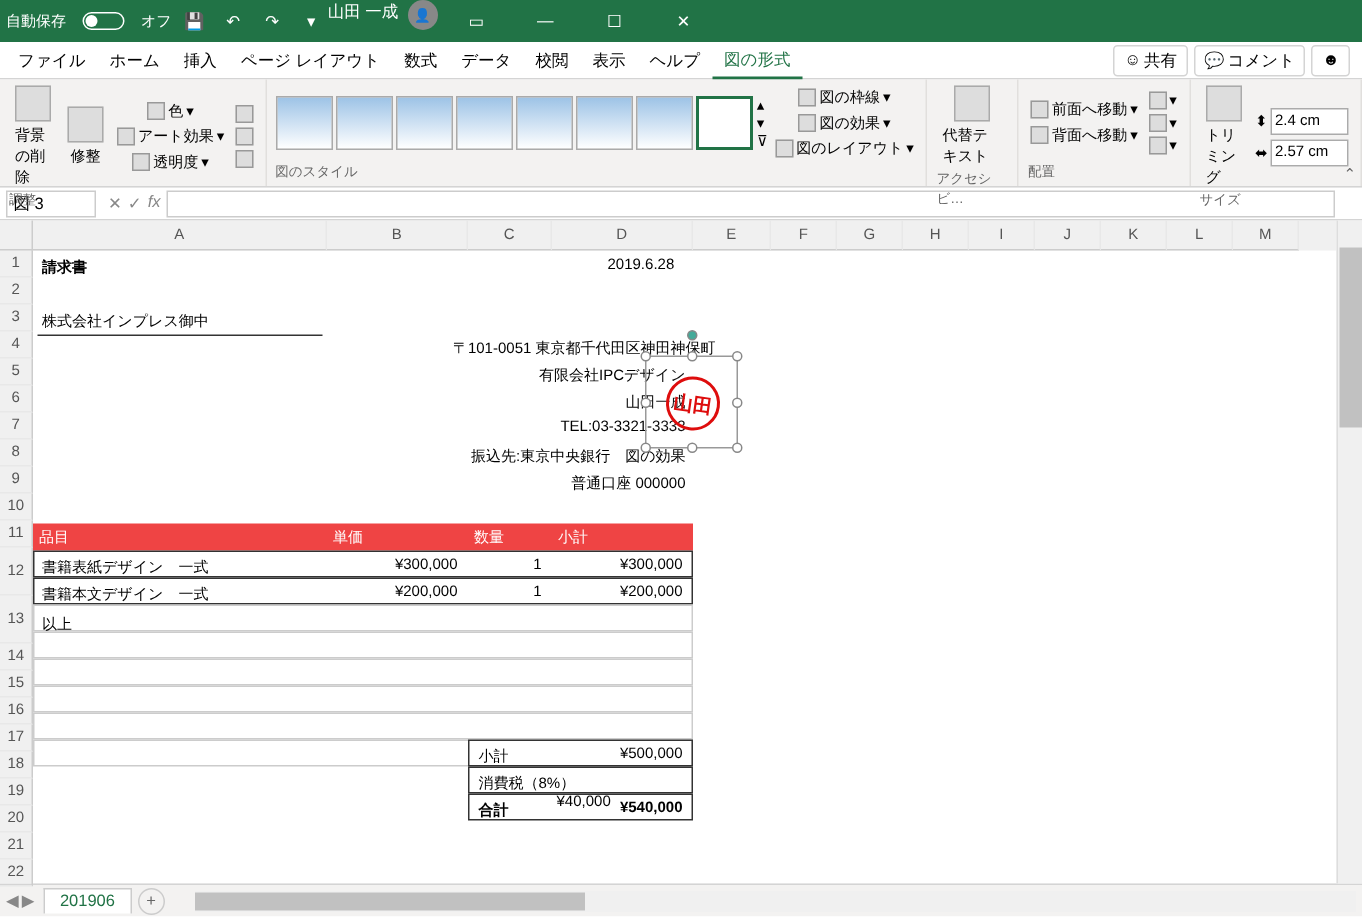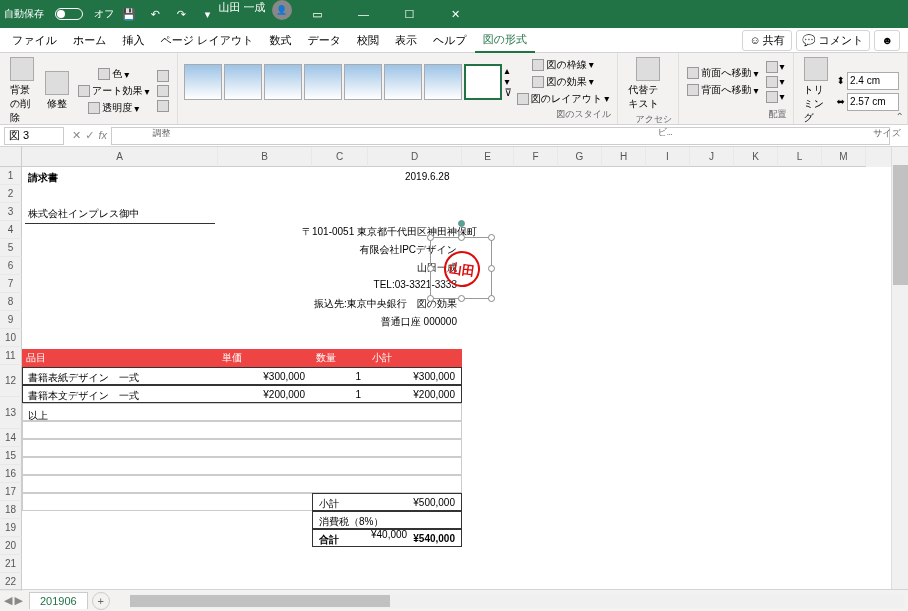--- a/index.html
+++ b/index.html
@@ -17,21 +17,21 @@
 .win-btn { width:40px; height:28px; display:flex; align-items:center; justify-content:center; cursor:pointer; }
 .avatar { width:20px; height:20px; border-radius:50%; background:#888; display:flex; align-items:center; justify-content:center; font-size:9px; }
 .tabs { height:24px; background:#fff; border-bottom:1px solid #d4d4d4; display:flex; align-items:center; padding:12px 4px; }
 .tab { padding:4px 8px; font-size:11px; cursor:pointer; }
 .tab.active { color:#217346; border-bottom:2px solid #217346; }
 .tabs-right { margin-left:auto; display:flex; gap:4px; padding-right:4px; }
 .share-btn { border:1px solid #d4d4d4; padding:2px 6px; border-radius:3px; font-size:11px; cursor:pointer; display:flex; align-items:center; gap:2px; }
 .ribbon { height:72px; background:#f3f2f1; border-bottom:1px solid #d4d4d4; display:flex; position:relative; }
 .rgroup { display:flex; flex-direction:column; padding:2px 6px; border-right:1px solid #e1dfdd; }
 .rgroup-body { flex:1; display:flex; align-items:center; gap:3px; }
-.rgroup-label { font-size:9px; color:#666; text-align:right; padding-bottom:1px;font-family:Liberation Mono, monospace; }
+.rgroup-label { font-size:9px; color:#666; text-align:left; padding-bottom:1px; }
 .rbtn-lg { display:flex; flex-direction:column; align-items:center; gap:2px; padding:2px 4px; cursor:pointer; font-size:10px; }
 .rbtn-lg .ico { width:24px; height:24px; background:#ddd; border:1px solid #aaa; }
 .rstack { display:flex; flex-direction:column; gap:1px; font-size:10px; }
 .rstack div { padding:1px 2px; cursor:pointer; display:flex; align-items:center; gap:2px; white-space:nowrap;justify-content:center; }
 .rstack .sq { width:12px; height:12px; background:#ddd; border:1px solid #999; display:inline-block; }
 .style-gallery { display:flex; gap:2px; }
 .style-item { width:38px; height:36px; background:linear-gradient(#9dc3e6,#fff); border:1px solid #aaa; cursor:pointer; }
 .style-item.sel { border:2px solid #217346; background:#fff; }
 .size-input { width:52px; height:18px; border:1px solid #ababab; font-size:10px; padding:0 2px; }
 .collapse { position:absolute; right:4px; bottom:2px; cursor:pointer; font-size:10px; color:#666; }

